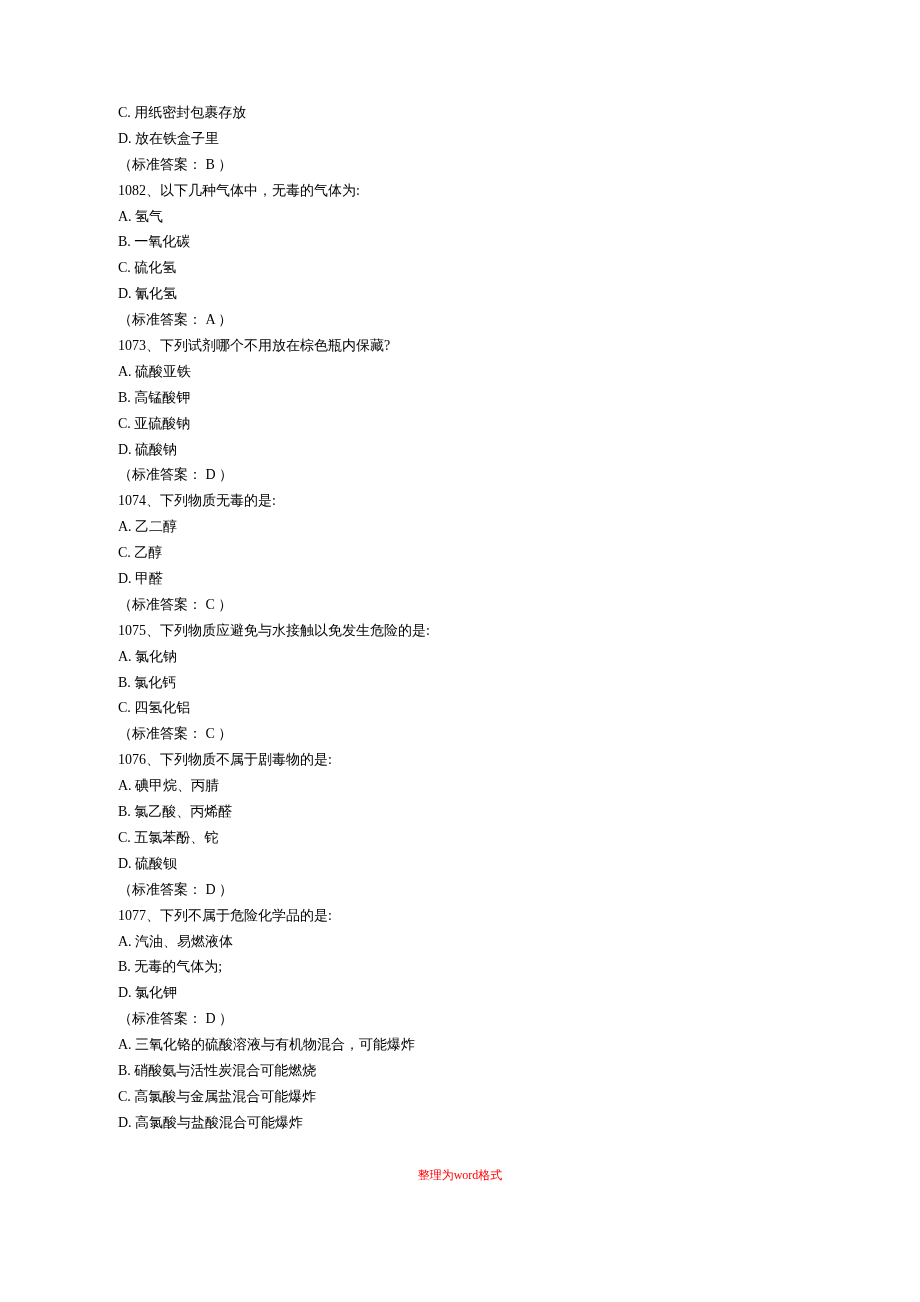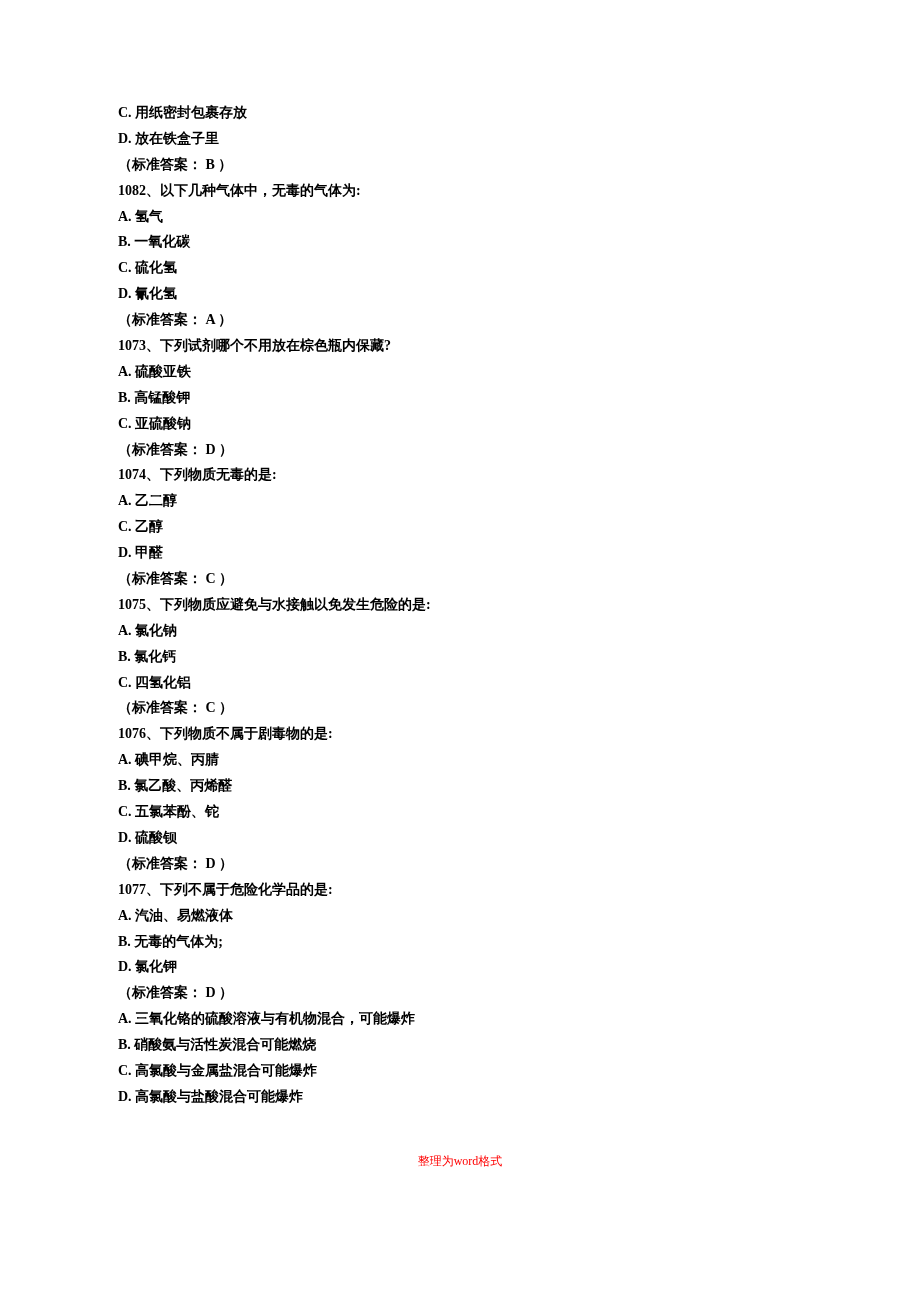--- a/index.html
+++ b/index.html
@@ -10,26 +10,25 @@
     font-size: 14px;
     color: #000000;
     line-height: 1.85;
     width: 920px;
   }
   .page {
     padding: 100px 118px 40px 118px;
   }
   .line {
     white-space: pre;
-    font-weight: bold;
   }
   .footer {
     text-align: center;
     font-size: 12px;
-    margin-top: 40px;
+    margin-top: 28px;
   }
   .footer .red {
     color: #ff0000;
   }
 </style>
 </head>
 <body>
 
 <div class="page">
   <div id="content">
@@ -39,20 +38,21 @@
       <div class="line">1082、以下几种气体中，无毒的气体为:</div>
       <div class="line">A. 氢气</div>
       <div class="line">B. 一氧化碳</div>
       <div class="line">C. 硫化氢</div>
       <div class="line">D. 氰化氢</div>
       <div class="line">（标准答案： A ）</div>
       <div class="line">1073、下列试剂哪个不用放在棕色瓶内保藏?</div>
       <div class="line">A. 硫酸亚铁</div>
       <div class="line">B. 高锰酸钾</div>
       <div class="line">C. 亚硫酸钠</div>
+      <div class="line">D. 硫酸钠</div>
       <div class="line">（标准答案： D ）</div>
       <div class="line">1074、下列物质无毒的是:</div>
       <div class="line">A. 乙二醇</div>
       <div class="line">C. 乙醇</div>
       <div class="line">D. 甲醛</div>
       <div class="line">（标准答案： C ）</div>
       <div class="line">1075、下列物质应避免与水接触以免发生危险的是:</div>
       <div class="line">A. 氯化钠</div>
       <div class="line">B. 氯化钙</div>
       <div class="line">C. 四氢化铝</div>

